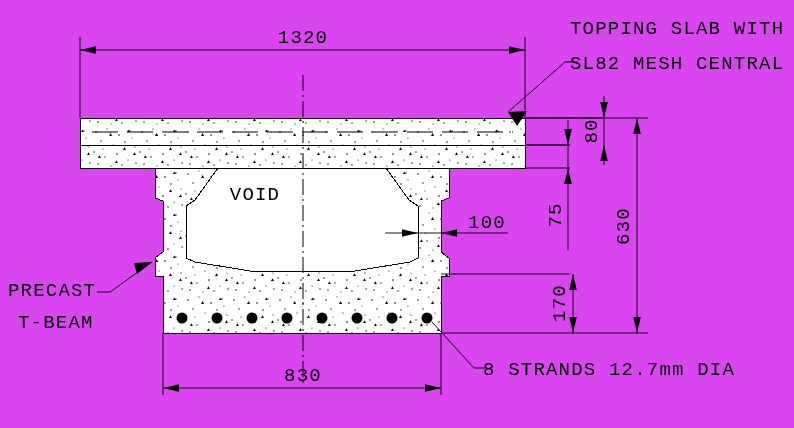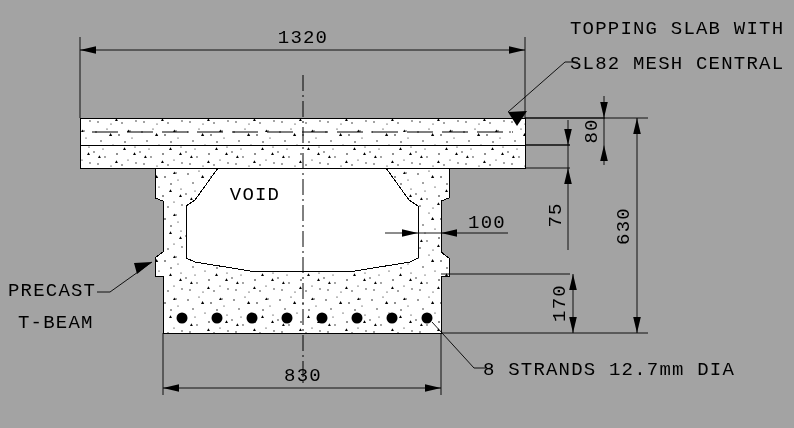--- a/index.html
+++ b/index.html
@@ -4,21 +4,21 @@
 <style>
   html, body {
     margin: 0;
     padding: 0;
     background: #ffffff;
   }
   #sheet {
     position: relative;
     width: 794px;
     height: 428px;
-    background: #a3a3a3;
+    background: #d946ef;
     overflow: hidden;
     font-family: "Liberation Sans", sans-serif;
   }
   #cad {
     position: absolute;
     left: 0;
     top: 0;
   }
   .cad-text {
     font-family: "Liberation Mono", monospace;

